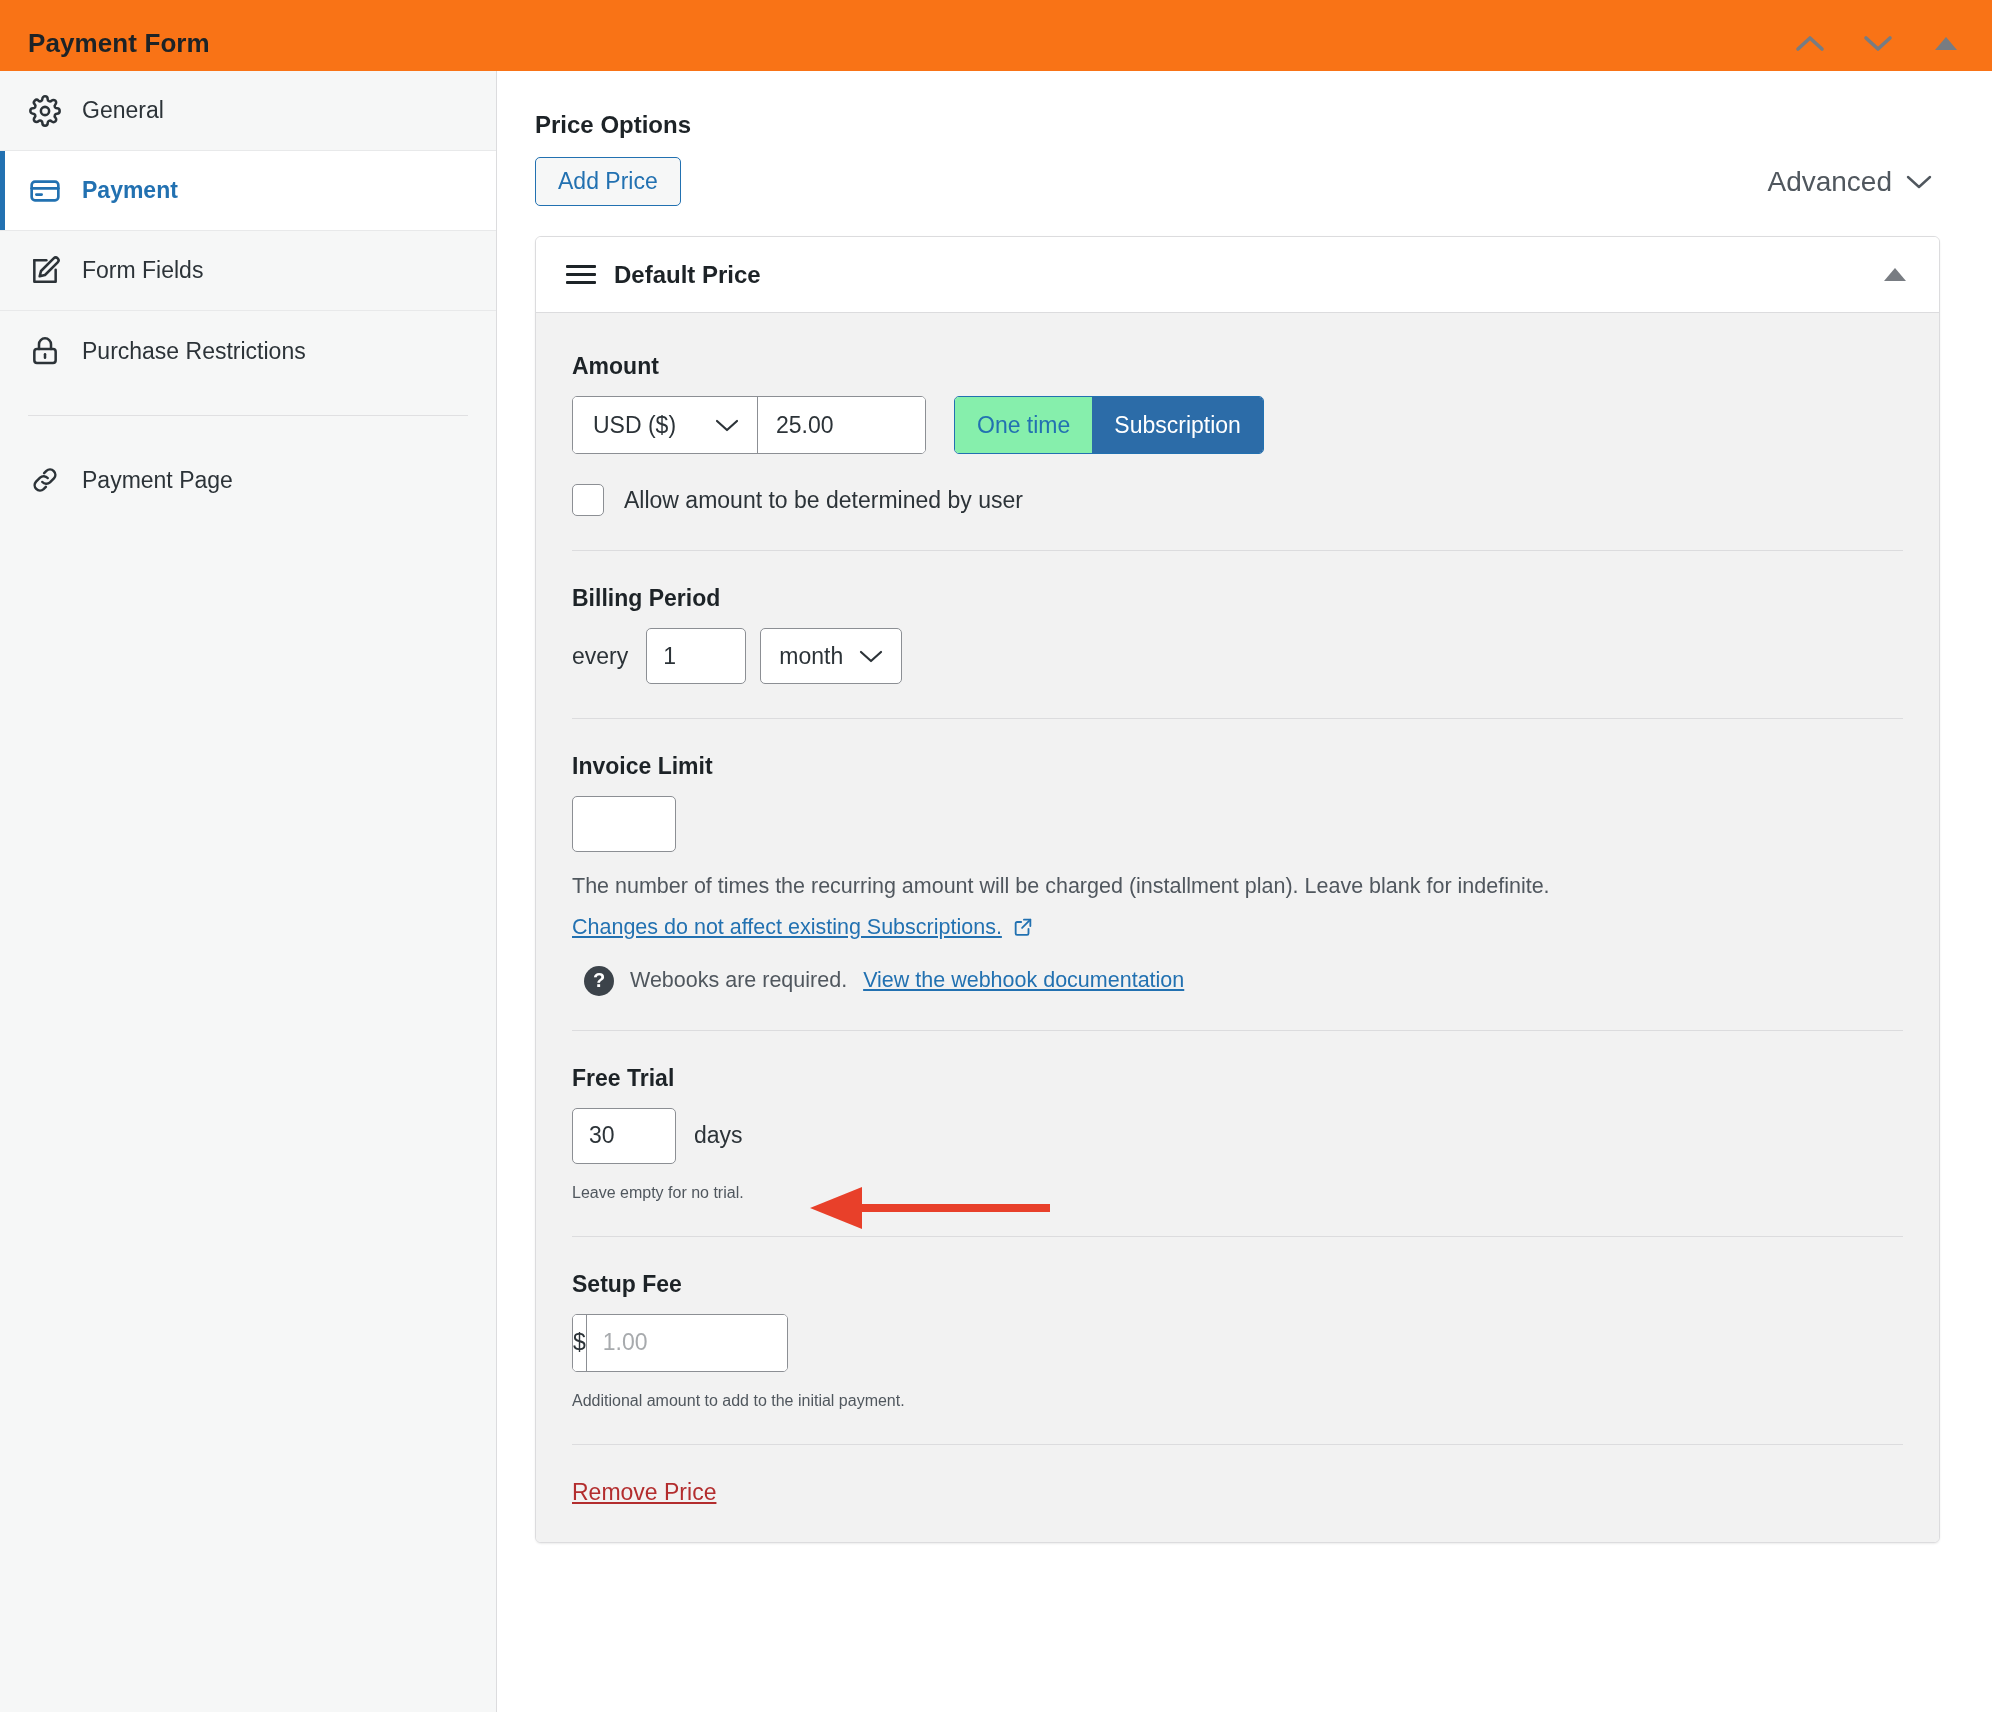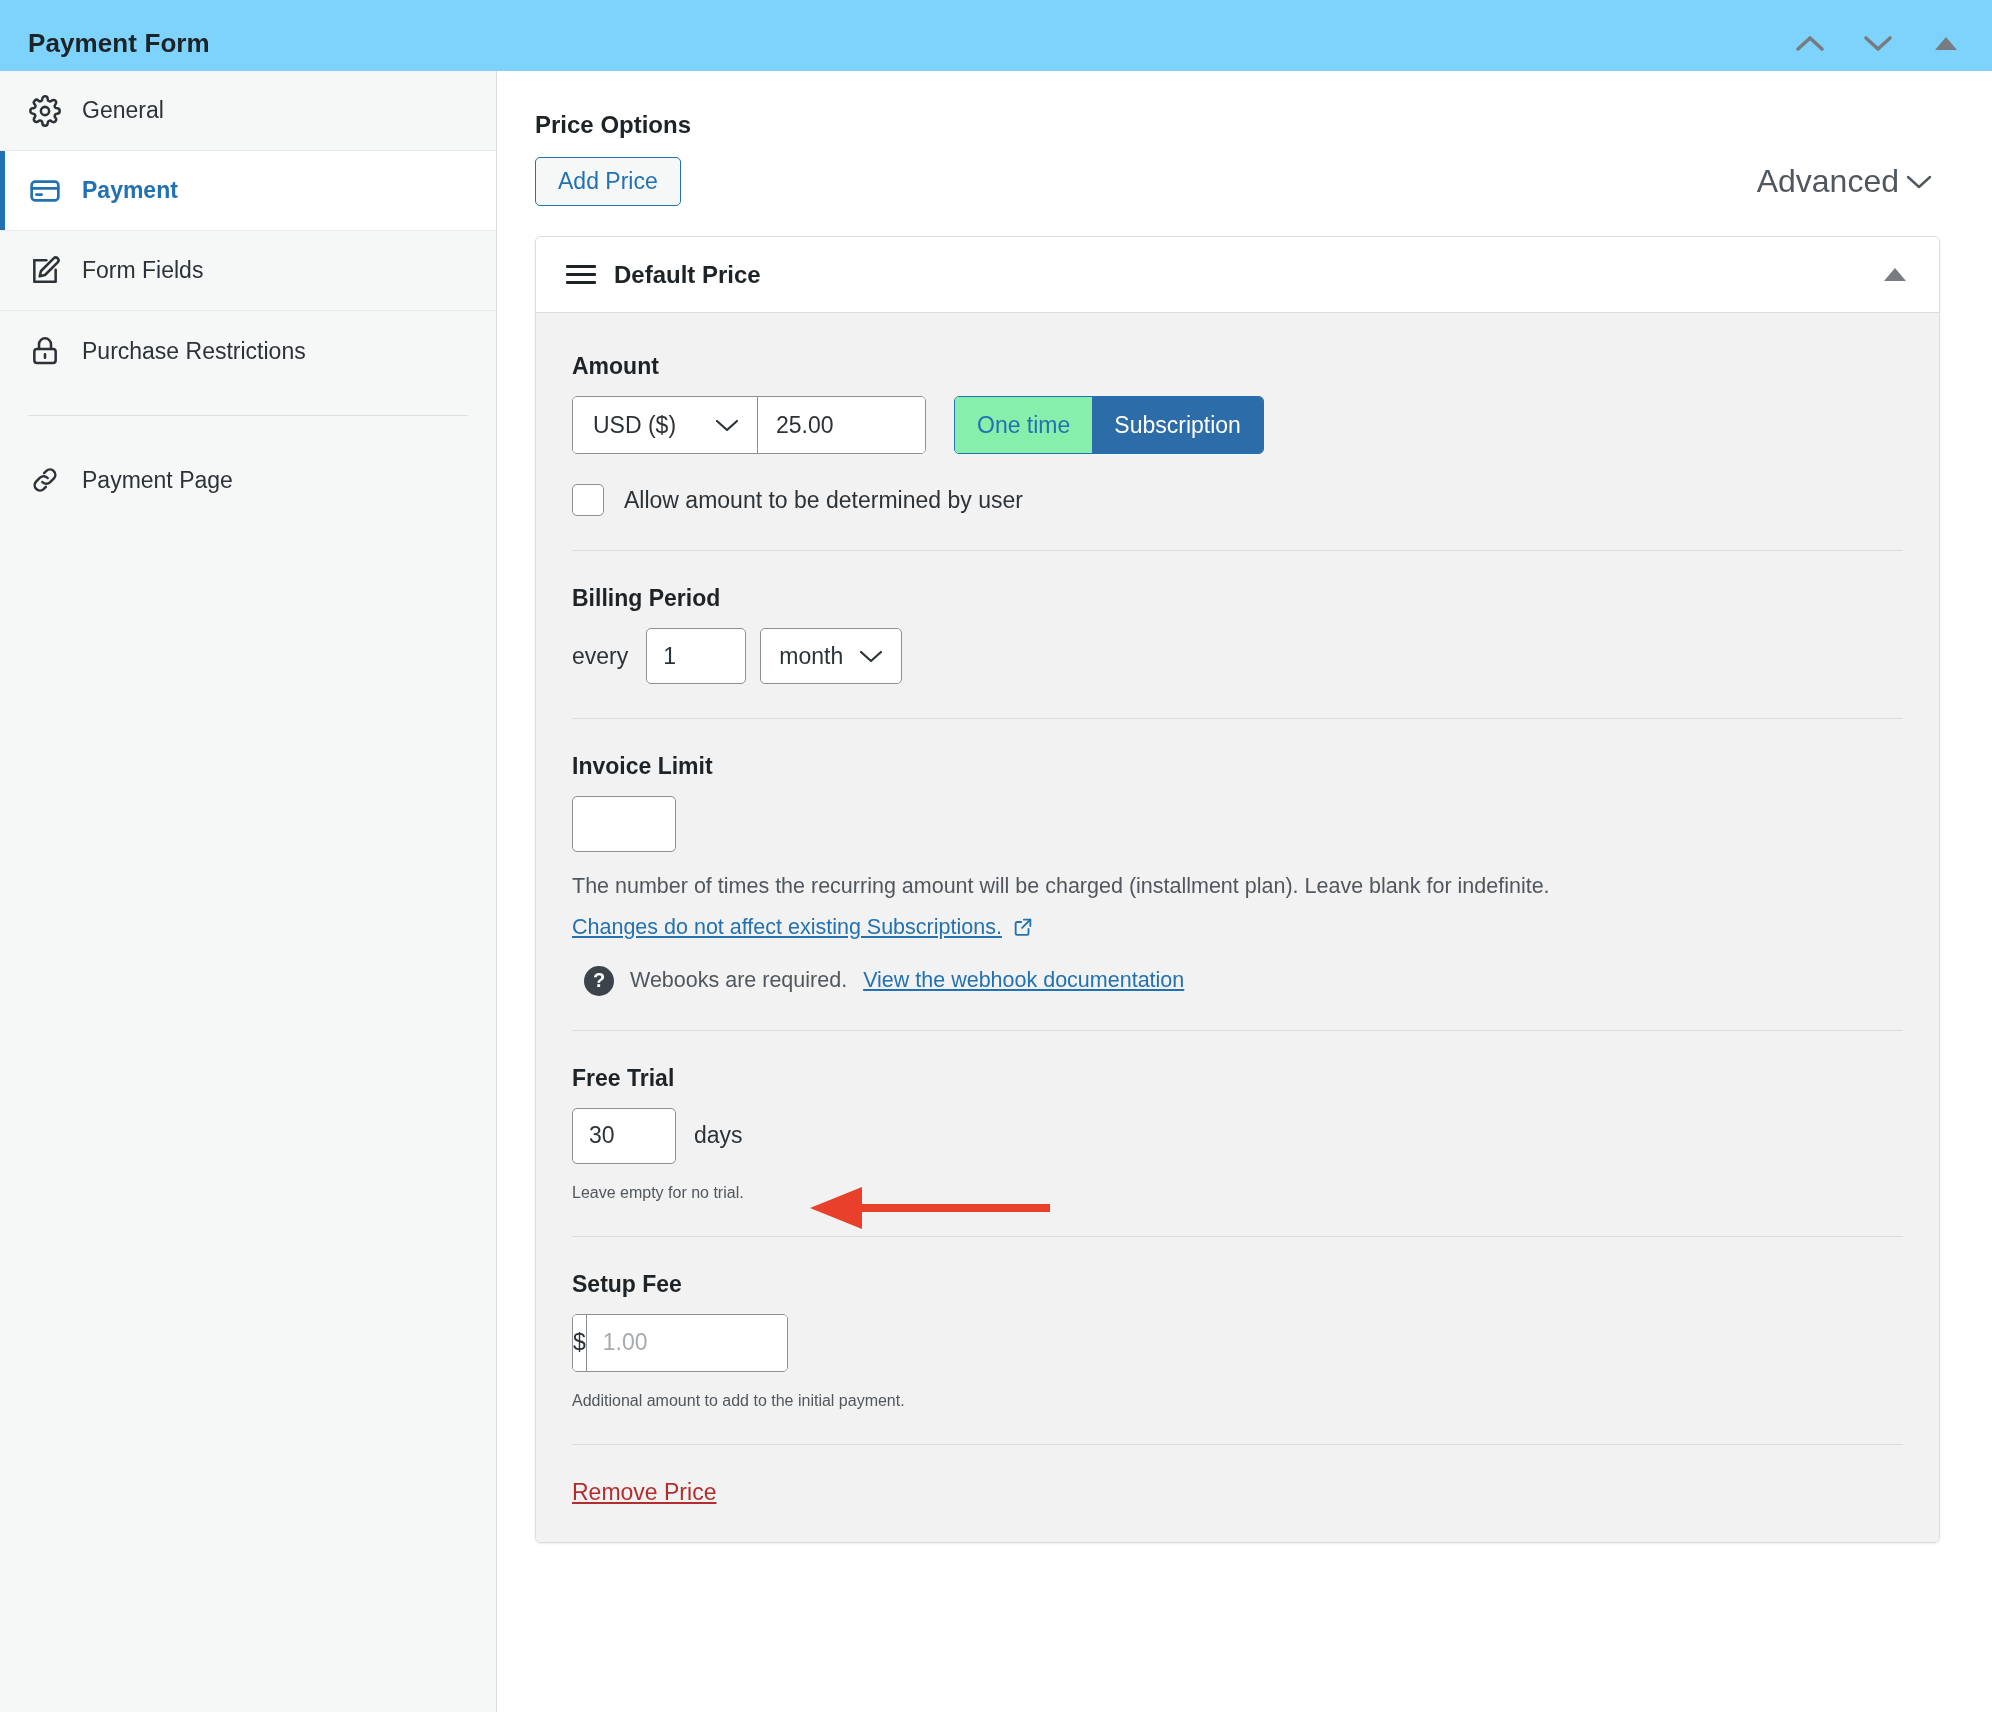--- a/index.html
+++ b/index.html
@@ -7,21 +7,21 @@
     width: 1992px; height: 1712px;
     background: #ffffff;
     font-family: "Liberation Sans", sans-serif;
     -webkit-font-smoothing: antialiased;
   }
   .app { position: relative; width: 1992px; height: 1712px; overflow: hidden; background:#fff; }
 
   
   .titlebar {
     position: absolute; left:0; top:0; width:1992px; height:87px;
-    background:#7dd3fc; border-bottom:1px solid #dcdcde;
+    background:#f97316; border-bottom:1px solid #dcdcde;
     display:flex; align-items:center;
   }
   .titlebar-title {
     margin-left: 28px; font-size: 26px; font-weight: 700; color:#1d2327;
     letter-spacing: .1px;
   }
   .titlebar-actions {
     margin-left:auto; display:flex; align-items:center; gap:24px; padding-right:24px;
   }
   .tb-btn {
@@ -65,22 +65,22 @@
   .price-options-title { font-size:24px; font-weight:700; color:#1d2327; margin-bottom:18px; }
 
   .po-row { display:flex; align-items:center;justify-content:center; }
   .btn-add {
     font-family:"Liberation Sans", sans-serif;
     font-size:23px; color:#2271b1; background:#f6f7f7;
     border:1px solid #2271b1; border-radius:5px;
     padding:11px 22px; cursor:pointer; line-height:1.1;
   }
   .advanced {
-    margin-left:auto; display:flex; align-items:center; gap:7px;
-    font-size:32px; color:#50575e; cursor:pointer; padding-right:8px;
+    margin-left:auto; display:flex; align-items:center; gap:14px;
+    font-size:28px; color:#50575e; cursor:pointer; padding-right:8px;
   }
 
   
   .price-card {
     margin-top:30px;
     border:1px solid #dcdcde; border-radius:6px; background:#fff;
     box-shadow:0 1px 2px rgba(0,0,0,.08);
     overflow:hidden;
   }
   .price-head {

